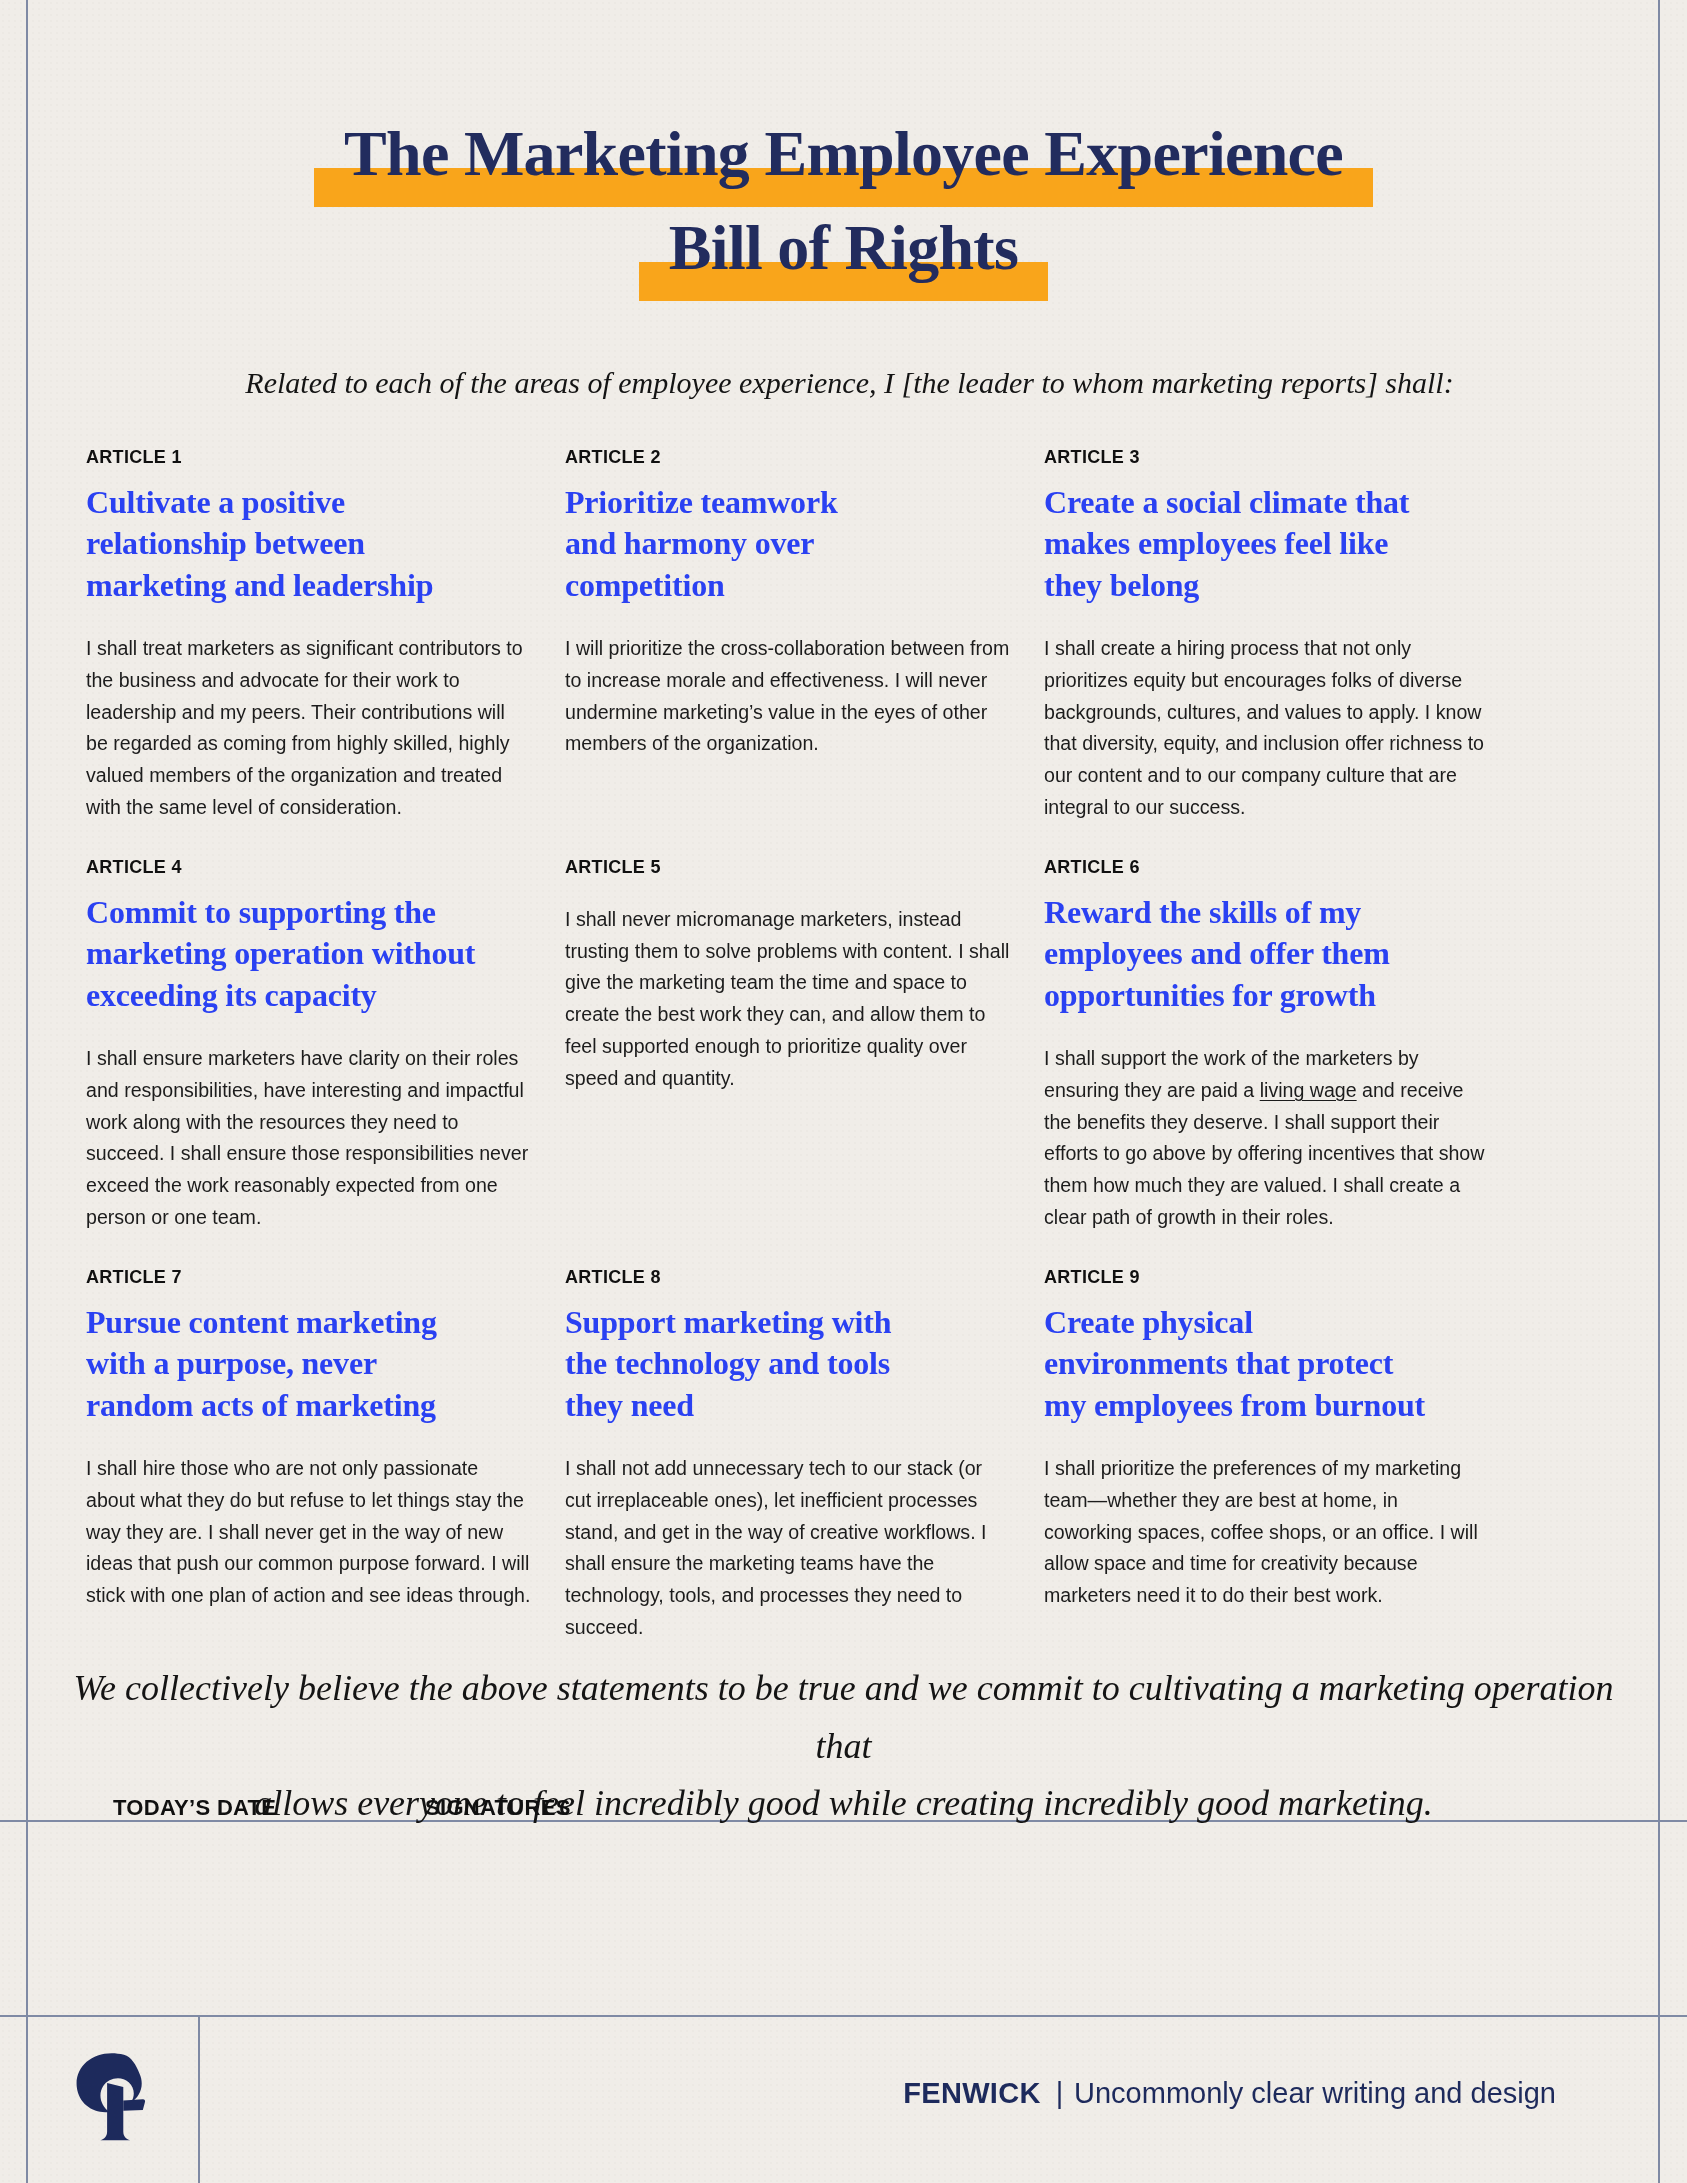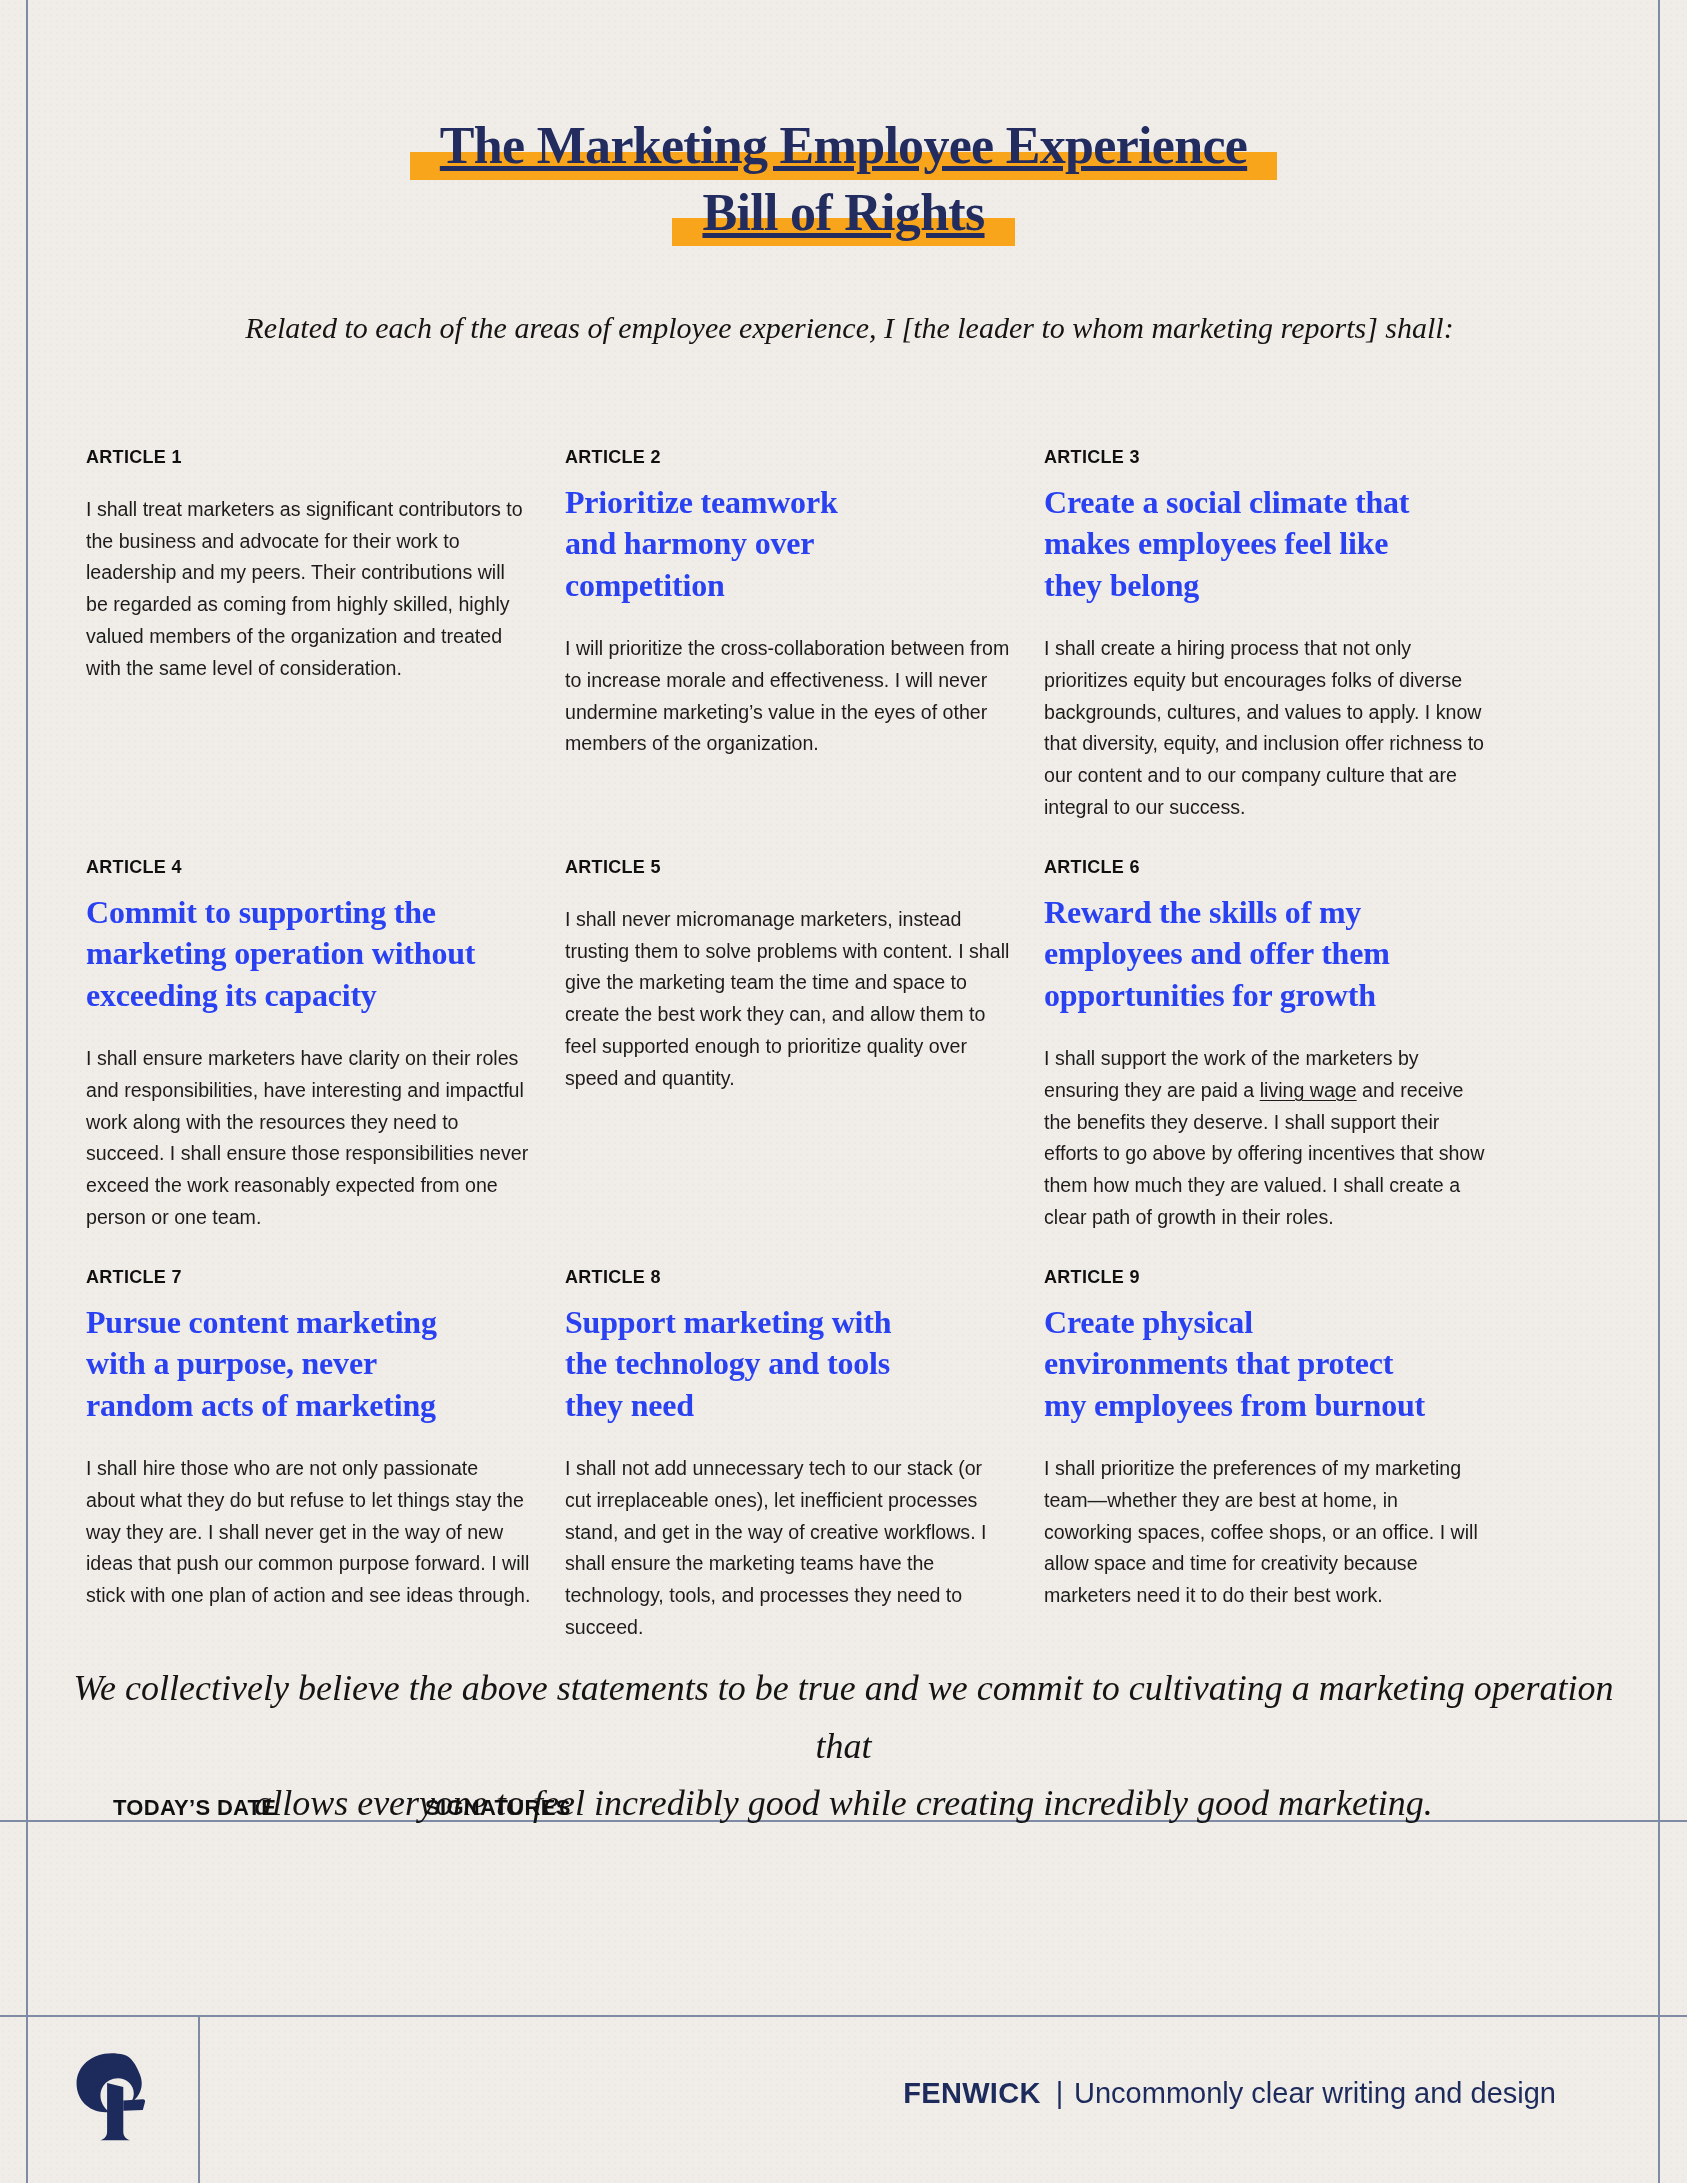--- a/index.html
+++ b/index.html
@@ -21,27 +21,26 @@
   .hline.sig{top:1820px;}
   .hline.footer{top:2015px;}
   .vline-logo{position:absolute;left:198px;top:2017px;bottom:0;width:2px;background:#7f8aa4;}
 
   
   .header{position:absolute;top:113px;left:0;right:0;text-align:center;}
   .title-line{
     display:inline-block;
     font-family:"Liberation Serif", serif;
     font-weight:700;
-    font-size:52px;
+    font-size:64px;
     line-height:1.28;
     color:#222c5e;
-    padding:0 30px 0 30px;
+    padding:0 30px 12px 30px;
     background-image:linear-gradient(to bottom, rgba(0,0,0,0) 58%, #f9a51b 58%, #f9a51b 100%);
     letter-spacing:-0.7px;
-    text-decoration:underline;
   }
   .subtitle{
     margin-top:65px;
     font-family:"Liberation Serif", serif;
     font-style:italic;
     font-size:30px;
     color:#141414;
     letter-spacing:0;
     margin-left:12px;
   }
@@ -132,20 +131,23 @@
     <div>
       <span class="title-line">Bill of Rights</span>
     </div>
     <div class="subtitle">Related to each of the areas of employee experience, I [the leader to whom marketing reports] shall:</div>
   </div>
 
   <div class="articles">
 
     <div class="article">
       <div class="article-label">ARTICLE 1</div>
+      <div class="article-heading">Cultivate a positive
+relationship between
+marketing and leadership</div>
       <div class="article-body">I shall treat marketers as significant contributors to the business and advocate for their work to leadership and my peers. Their contributions will be regarded as coming from highly skilled, highly valued members of the organization and treated with the same level of consideration.</div>
     </div>
 
     <div class="article">
       <div class="article-label">ARTICLE 2</div>
       <div class="article-heading">Prioritize teamwork
 and harmony over
 competition</div>
       <div class="article-body">I will prioritize the cross-collaboration between from to increase morale and effectiveness. I will never undermine marketing’s value in the eyes of other members of the organization.</div>
     </div>

